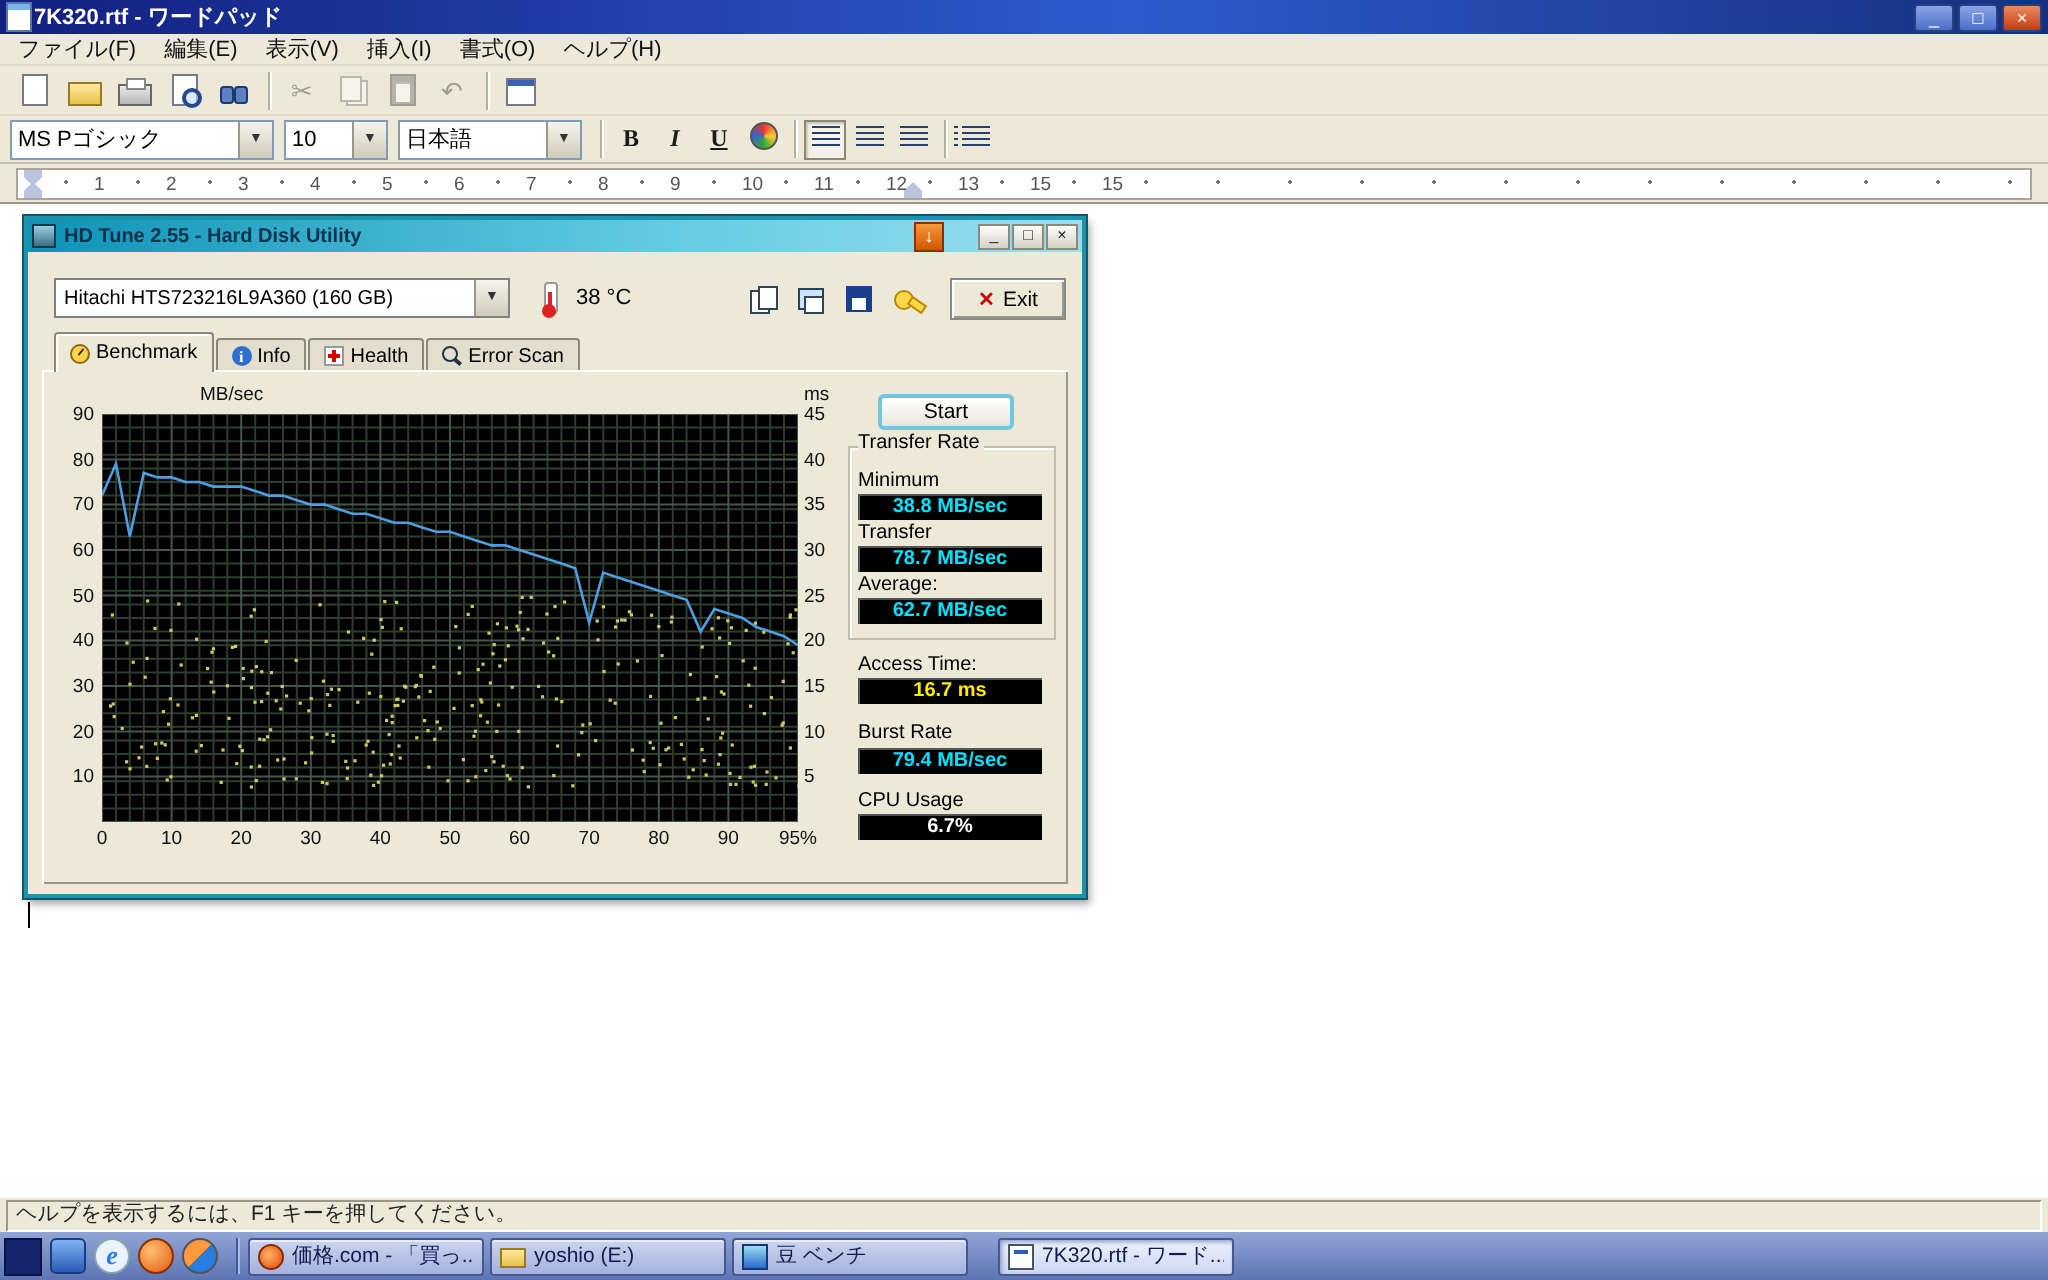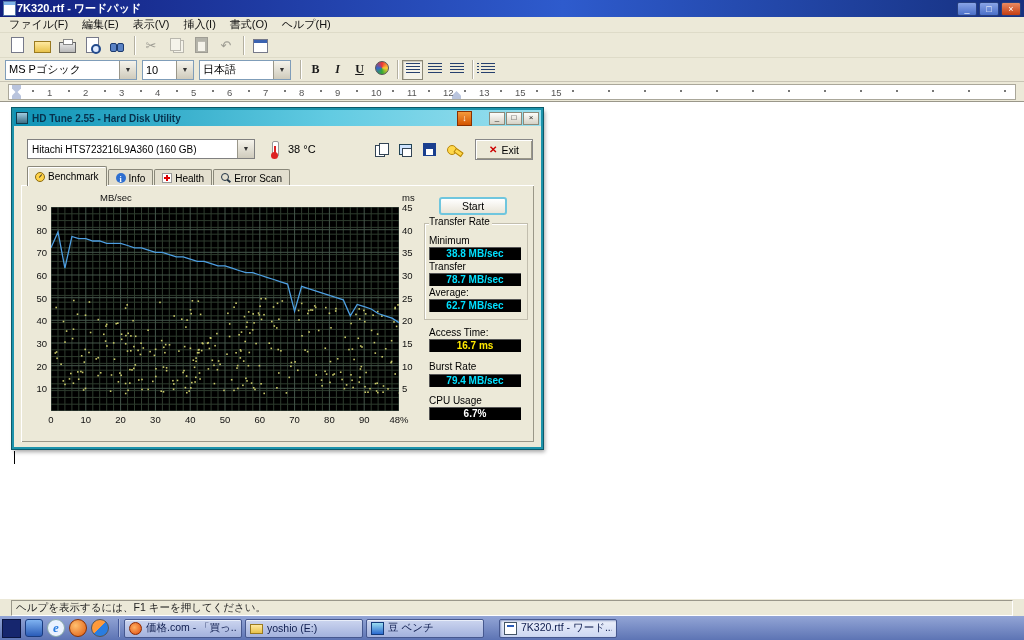--- a/index.html
+++ b/index.html
@@ -115,21 +115,21 @@
   .ylab.r{left:381px;}
   .xlab{position:absolute;top:229px;font-size:9.5px;color:#111;transform:translateX(-50%);}
 
   .ht-start{position:absolute;left:418px;top:12px;width:68px;height:18px;background:linear-gradient(#ffffff,#e9e5d8);border:2px solid #6fc6de;border-radius:3px;font-size:10.5px;padding:0;}
   .ht-group{position:absolute;left:403px;top:38px;width:102px;height:95px;border:1px solid #c2beae;box-shadow:1px 1px 0 #fff inset;}
   .rlabel{position:absolute;left:408px;font-size:10px;color:#000;background:#ece9d8;padding:0 2px 0 0;z-index:2;}
   .rvalue{position:absolute;left:408px;width:92px;height:13px;background:#000;font-size:10px;font-weight:bold;text-align:center;line-height:13px;box-shadow:inset 1px 1px 0 #555;z-index:2;}
   .cyan{color:#00e0ff;} .yellow{color:#ffe800;} .white{color:#fff;}
 
   
-  .wp-status{position:absolute;left:0;top:599px;width:100%;height:17px;background:#ece9d8;box-sizing:border-box;padding:1px 11px;}
+  .wp-status{position:absolute;left:0;top:599px;width:100%;height:17px;background:#ece9d8;box-sizing:border-box;padding:1px 3px;}
   .status-field{height:14px;border:1px solid;border-color:#9a978a #fff #fff #9a978a;font-size:10.5px;color:#222;padding:0 4px;line-height:13px;white-space:nowrap;overflow:hidden;}
 
   
   .taskbar{position:absolute;left:0;top:616px;width:100%;height:24px;background:linear-gradient(#93a5d6,#5d74b4);display:flex;align-items:center;box-sizing:border-box;padding:0 2px;}
   .tb-corner{width:17px;height:17px;background:#16266e;border:1px solid #0a1440;margin-right:4px;}
   .ql{width:16px;height:16px;margin-right:4px;display:inline-block;position:relative;border-radius:3px;}
   .ql-show-desktop{background:linear-gradient(#7fb2f0,#2a5cb8);border:1px solid #1a3c80;}
   .ql-internet-explorer{background:#eaf2ff;border:1px solid #8aa;color:#2a7de0;font:bold italic 13px/15px "Liberation Serif",serif;text-align:center;border-radius:50%;}
   .ql-firefox{background:radial-gradient(circle at 35% 35%,#ffc070,#e05a10);border:1px solid #8a3000;border-radius:50%;}
   .ql-media-player{background:linear-gradient(135deg,#ff9a3c 50%,#2a7de0 50%);border:1px solid #555;border-radius:50%;}
@@ -747,21 +747,21 @@
             <span class="xlab" style="left: 30px;">0</span>
             <span class="xlab" style="left: 64.8px;">10</span>
             <span class="xlab" style="left: 99.6px;">20</span>
             <span class="xlab" style="left: 134.4px;">30</span>
             <span class="xlab" style="left: 169.2px;">40</span>
             <span class="xlab" style="left: 204px;">50</span>
             <span class="xlab" style="left: 238.8px;">60</span>
             <span class="xlab" style="left: 273.6px;">70</span>
             <span class="xlab" style="left: 308.4px;">80</span>
             <span class="xlab" style="left: 343.2px;">90</span>
-            <span class="xlab" style="left: 378px;">48%</span>
+            <span class="xlab" style="left: 378px;">95%</span>
           </div>
       </div>
     </div>
   </div>
 
   <div class="wp-status">
     <div class="status-field">ヘルプを表示するには、F1 キーを押してください。</div>
   </div>
 
   <div class="taskbar">

